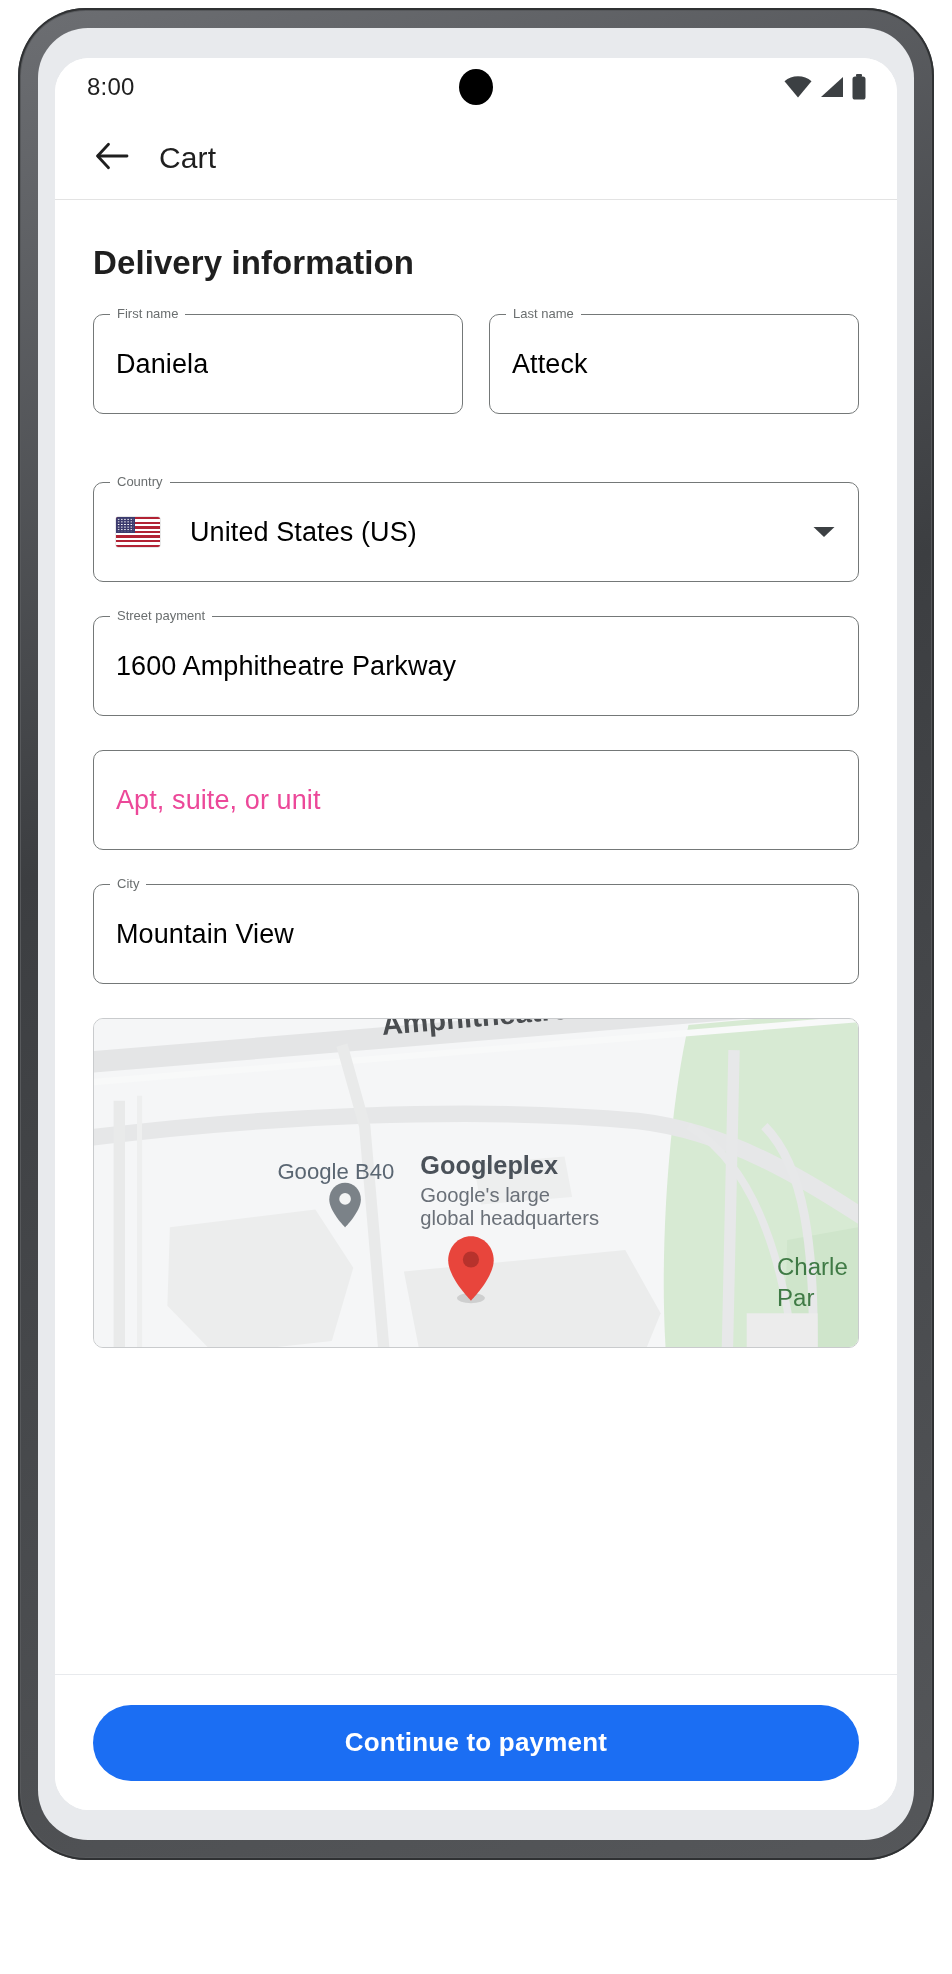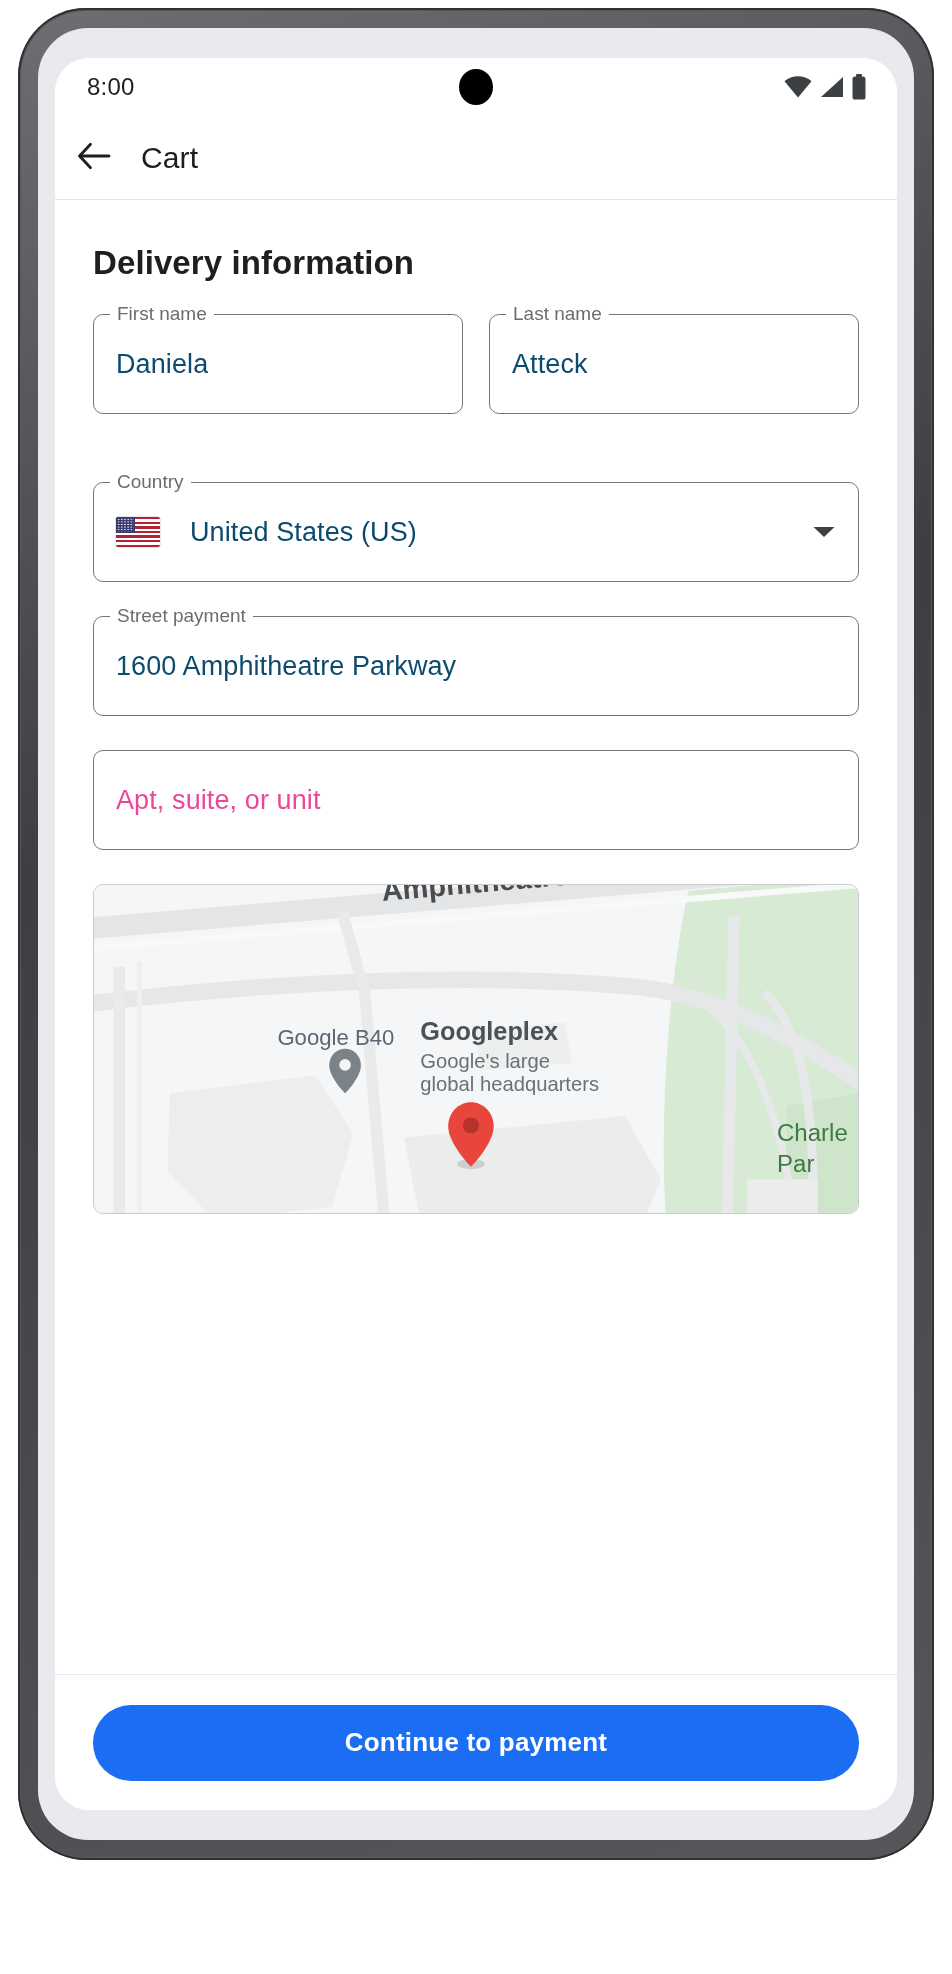--- a/index.html
+++ b/index.html
@@ -71,21 +71,21 @@
     gap: 7px;
   }
   #status-icons svg { display: block; }
 
   
   #app-bar {
     flex: 0 0 84px;
     display: flex;
     align-items: center;
     gap: 24px;
-    padding: 0 16px;
+    padding: 0 34px;
     background: #ffffff;
     border-bottom: 1px solid #e3e3e3;
   }
   #back-button {
     width: 46px; height: 46px;
     display: flex; align-items: center; justify-content: center;
     border-radius: 50%;
     cursor: pointer;
   }
   #app-bar-title {
@@ -129,28 +129,28 @@
     margin-bottom: 34px;
     cursor: text;
   }
   .field.no-label { }
   .field-label {
     position: absolute;
     top: -12px;
     left: 16px;
     padding: 0 7px;
     background: #ffffff;
-    font-size: 19px;
+    font-size: 13px;
     color: #6a6e6f;
     line-height: 22px;
     white-space: nowrap;
   }
   .field-value {
     font-size: 27px;
-    color: #0c4a6e;
+    color: #000000;
     letter-spacing: .1px;
     white-space: nowrap;
     overflow: hidden;
   }
   .field-value.placeholder { color: #ec4899; }
 
   
   #field-country { justify-content: flex-start; gap: 30px; }
   .flag {
     width: 44px; height: 30px;
@@ -296,20 +296,24 @@
 
         <div class="field">
           <span class="field-label">Street payment</span>
           <span class="field-value">1600 Amphitheatre Parkway</span>
         </div>
 
         <div class="field no-label">
           <span class="field-value placeholder">Apt, suite, or unit</span>
         </div>
 
+        <div class="field">
+          <span class="field-label">City</span>
+          <span class="field-value">Mountain View</span>
+        </div>
 
 
         <div id="map-card">
           <svg id="map-svg" viewBox="0 0 604 330" preserveAspectRatio="xMidYMid slice">
             <rect x="0" y="0" width="604" height="330" fill="#f5f6f7"></rect>
 
             <path d="M470 40 L604 28 L604 330 L455 330 C445 250 452 120 470 40 Z" fill="#d7ead3"></path>
             <path d="M548 210 L604 200 L604 330 L545 330 Z" fill="#cfe5cb"></path>
 
             <path d="M60 200 L175 186 L205 232 L188 290 L95 300 L58 262 Z" fill="#eceded"></path>

